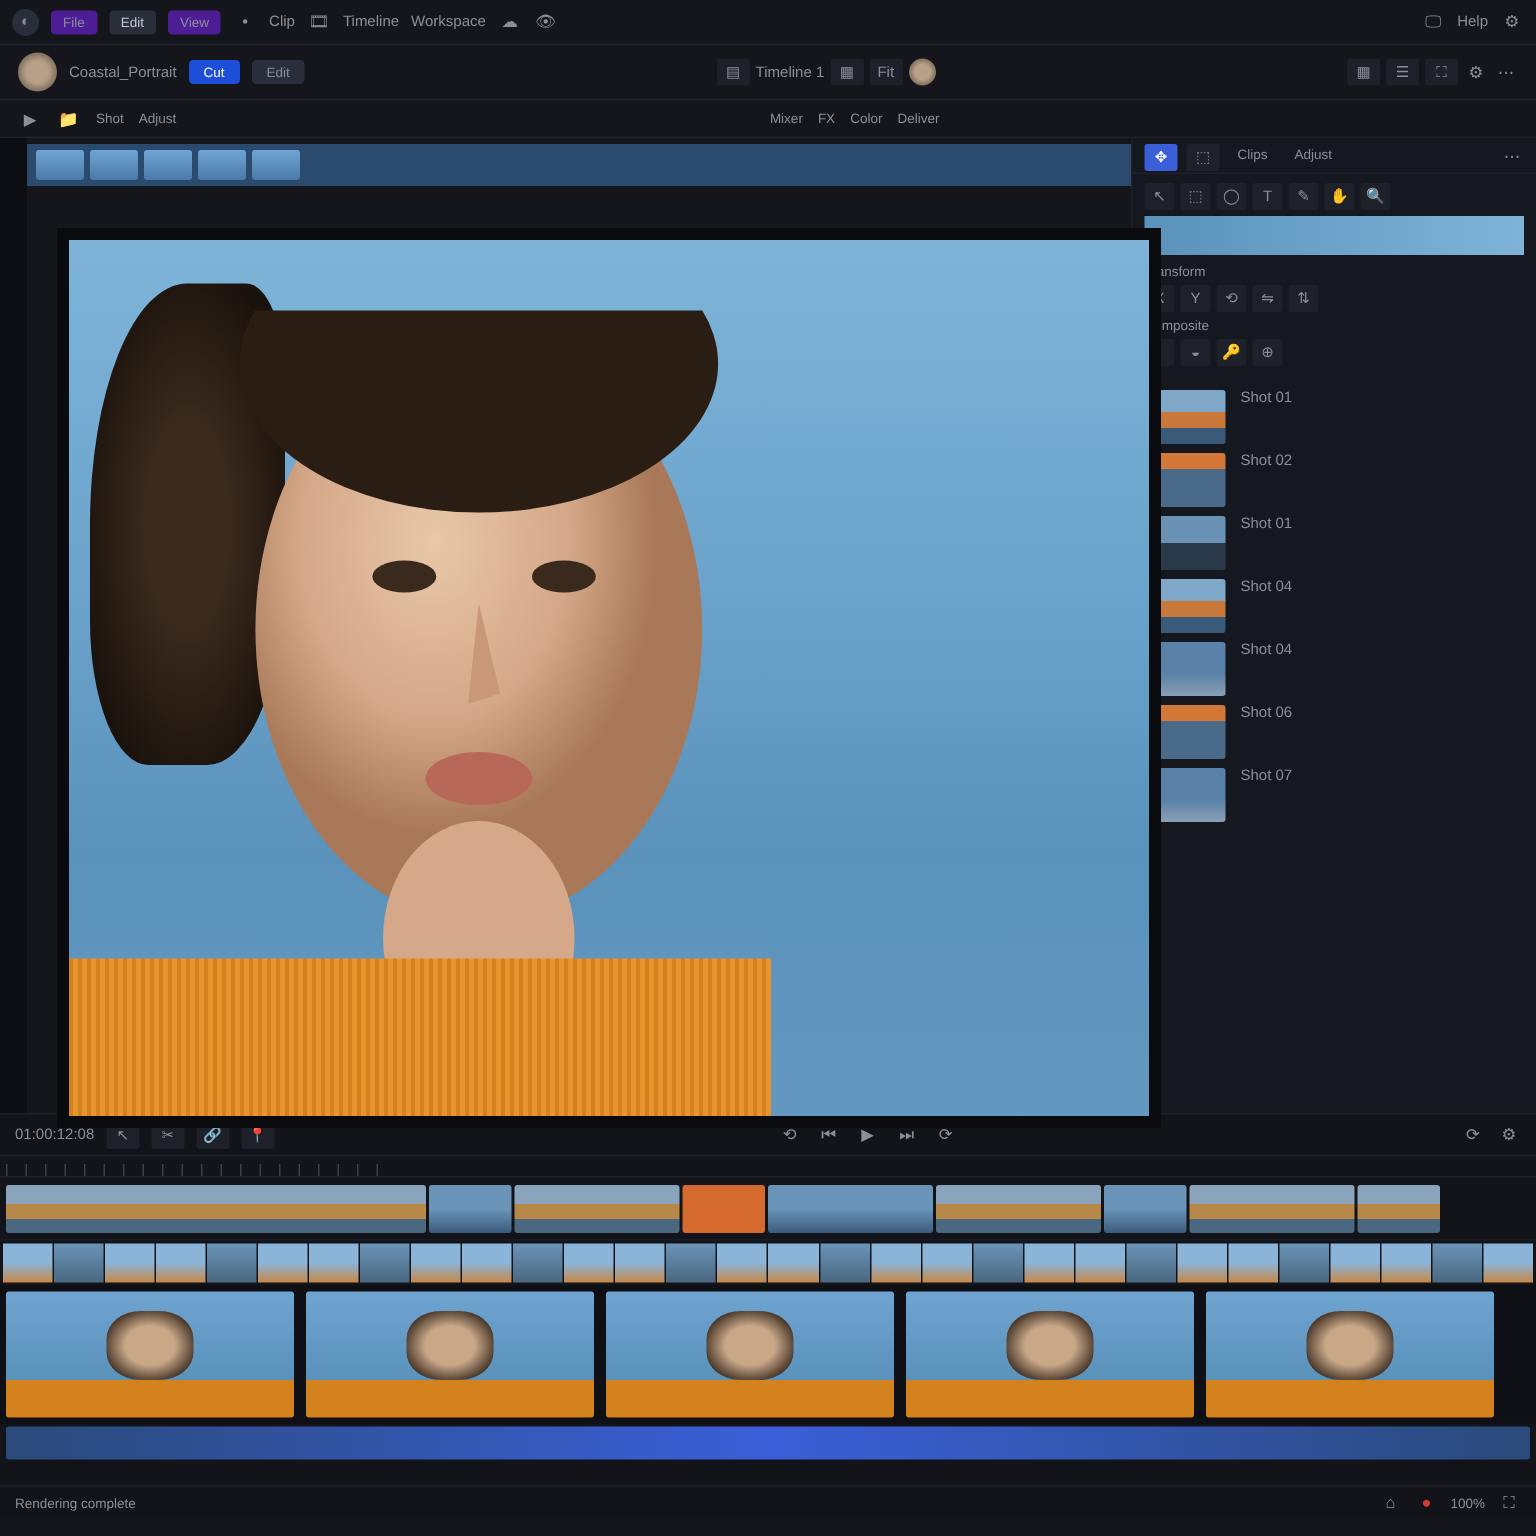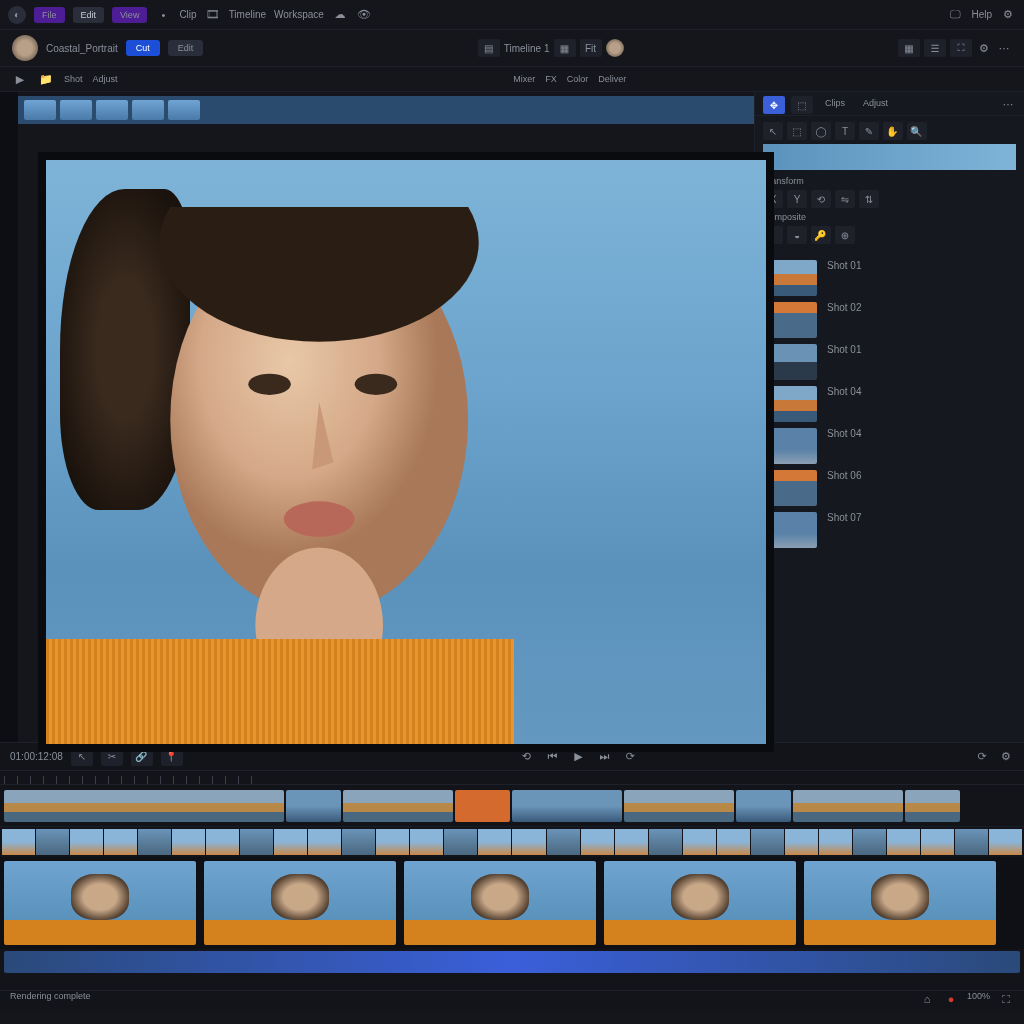--- a/index.html
+++ b/index.html
@@ -52,21 +52,21 @@
 .clip{height:32px;background:linear-gradient(180deg,#6a94b8 50%,#3a5a7a);border-radius:2px;flex-shrink:0}
 .clip.land{background:linear-gradient(180deg,#8aa4bc 40%,#b88848 40% 70%,#4a6880 70%)}
 .clip.wide{width:280px}
 .clip.med{width:110px}
 .clip.sm{width:55px}
 .clip.orange{background:#d46a2e}
 .tl-portraits{height:92px;display:flex;gap:8px;padding:4px;background:#0e1016}
 .tl-port{width:192px;height:84px;background:linear-gradient(180deg,#6fa4d0 0%,#5a92bc 70%,#d4821e 70%);position:relative;border-radius:2px}
 .tl-port::after{content:'';position:absolute;left:35%;top:15%;width:30%;height:55%;background:radial-gradient(ellipse,#c9a888 40%,#3a2a1e 80%);border-radius:40%}
 .tl-audio{height:22px;background:linear-gradient(90deg,#2a4a7a,#3a5fd9,#2a4a7a);margin:2px 4px;border-radius:2px}
-.footer{height:22px;display:flex;align-items:flex-start;padding:0 10px;gap:8px;border-top:1px solid #1e212a}
+.footer{height:22px;display:flex;align-items:center;padding:0 10px;gap:8px;border-top:1px solid #1e212a}
 .footer .txt{font-size:9px}
 .tick{width:1px;height:8px;background:#3a3f4a;flex-shrink:0}
 .ruler{height:14px;display:flex;align-items:flex-end;gap:12px;padding:0 4px;border-bottom:1px solid #1e212a}
 .filmstrip{height:30px;display:flex;gap:1px;padding:2px}
 .fs-seg{flex:1;background:linear-gradient(180deg,#8ab4d8 50%,#c88848);min-width:18px}
 .fs-seg.b{background:linear-gradient(180deg,#6a94b8,#4a6880)}
 </style>
 </head>
 <body>
 

